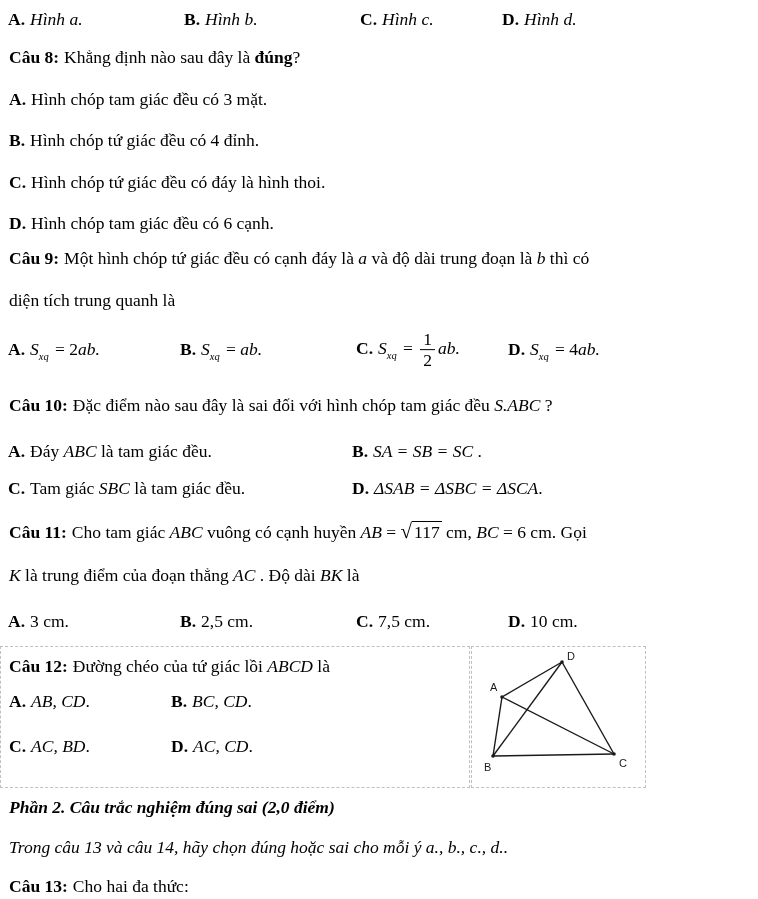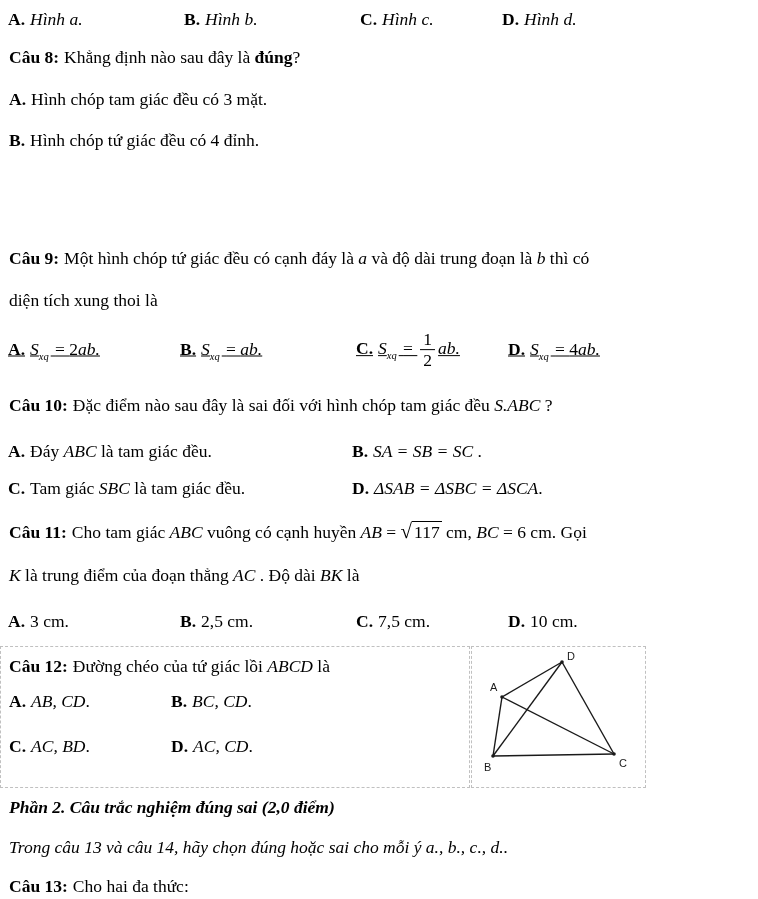--- a/index.html
+++ b/index.html
@@ -7,21 +7,21 @@
     position:relative;width:758px;height:899px;overflow:hidden;
     background:#ffffff;color:#000;
     font-family:"Liberation Serif", serif;
     font-size:17.5px;
     border-radius:11px;
   }
   .blk{position:absolute;left:9px;line-height:23px;white-space:nowrap;}
   .row{position:absolute;left:8px;right:0;height:23px;line-height:23px;}
   .row .opt{position:absolute;top:0;white-space:nowrap;}
   .vrow{height:52px;}
-  .vrow .opt{top:50%;transform:translateY(-50%);text-decoration:underline;}
+  .vrow .opt{top:50%;transform:translateY(-50%);}
   .lbl{font-weight:bold;margin-right:5px;}
   .bold{font-weight:bold;}
   .it{font-style:italic;}
   .bi{font-weight:bold;font-style:italic;}
   sub.vs{font-style:italic;font-size:10.5px;vertical-align:baseline;position:relative;top:5px;margin-right:2px;}
   .frac{display:inline-block;vertical-align:middle;text-align:center;line-height:1.05;margin:0 3px;}
   .frac .num{display:block;border-bottom:1.3px solid #000;padding:0 3px 1px;}
   .frac .den{display:block;padding-top:1px;}
   .sqrt{white-space:nowrap;}
   .sqrt .rad{font-size:21px;font-style:normal;}
@@ -45,25 +45,27 @@
     <span class="opt" style="left:176px"><span class="lbl">B.</span><span class="it">Hình b.</span></span>
     <span class="opt" style="left:352px"><span class="lbl">C.</span><span class="it">Hình c.</span></span>
     <span class="opt" style="left:494px"><span class="lbl">D.</span><span class="it">Hình d.</span></span>
   </div>
 
   <div class="blk" style="top:46px">
     <span class="lbl">Câu 8:</span><span>Khẳng định nào sau đây là </span><span class="bold">đúng</span><span>?</span>
   </div>
   <div class="blk" style="top:88px"><span class="lbl">A.</span><span>Hình chóp tam giác đều có 3 mặt.</span></div>
   <div class="blk" style="top:129px"><span class="lbl">B.</span><span>Hình chóp tứ giác đều có 4 đỉnh.</span></div>
+  <div class="blk" style="top:171px"><span class="lbl">C.</span><span>Hình chóp tứ giác đều có đáy là hình thoi.</span></div>
+  <div class="blk" style="top:212px"><span class="lbl">D.</span><span>Hình chóp tam giác đều có 6 cạnh.</span></div>
 
   <div class="blk" style="top:247px">
     <span class="lbl">Câu 9:</span><span>Một hình chóp tứ giác đều có cạnh đáy là </span><span class="it">a</span><span> và độ dài trung đoạn là </span><span class="it">b</span><span> thì có</span>
   </div>
-  <div class="blk" style="top:289px">diện tích xung thoi là</div>
+  <div class="blk" style="top:289px">diện tích trung quanh là</div>
 
   <div class="row vrow" style="top:324px">
     <span class="opt" style="left:0">
       <span class="lbl">A.</span><span class="it">S</span><sub class="vs">xq</sub> <span>= </span><span>2</span><span class="it">ab.</span>
     </span>
     <span class="opt" style="left:172px">
       <span class="lbl">B.</span><span class="it">S</span><sub class="vs">xq</sub> <span>= </span><span></span><span class="it">ab.</span>
     </span>
     <span class="opt" style="left:348px">
       <span class="lbl">C.</span><span class="it">S</span><sub class="vs">xq</sub> <span>= </span><span class="frac"><span class="num">1</span><span class="den">2</span></span><span class="it">ab.</span>

